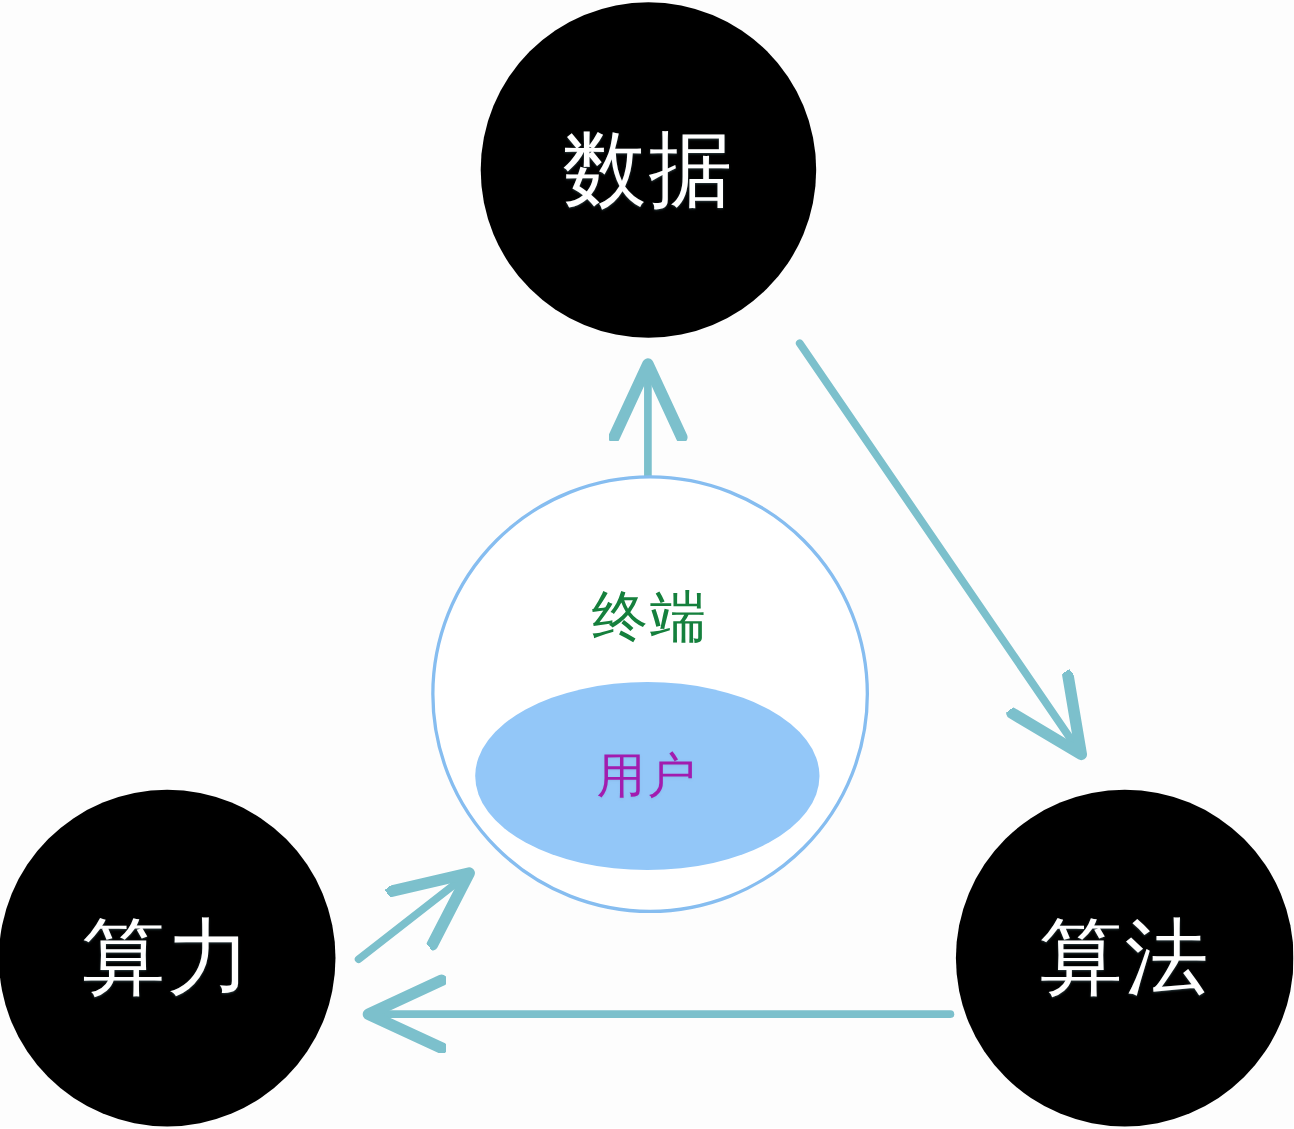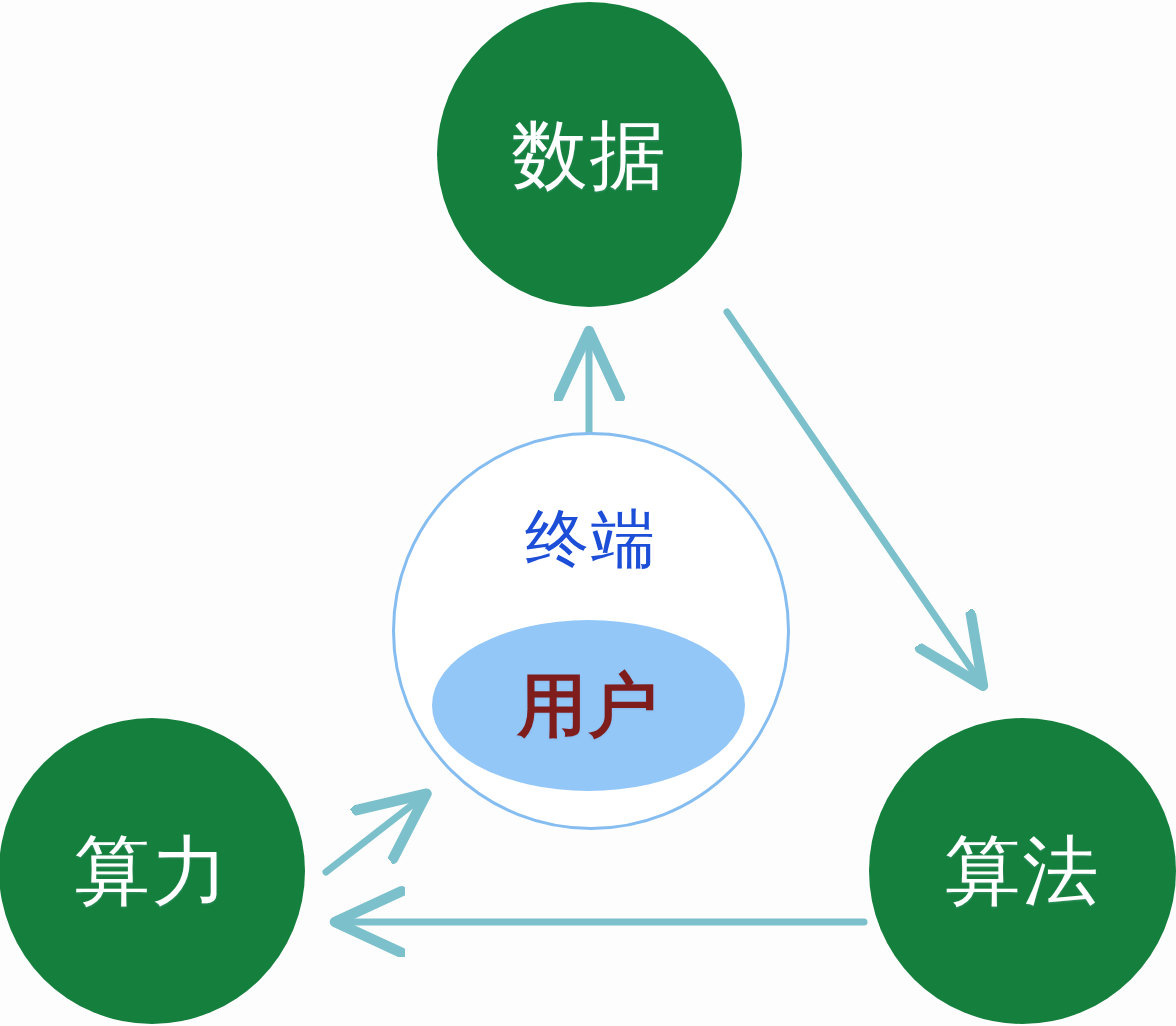--- a/index.html
+++ b/index.html
@@ -26,21 +26,21 @@
   }
   .node {
     position: absolute;
     display: flex;
     align-items: center;
     justify-content: center;
     box-sizing: border-box;
   }
   .node-circle {
     border-radius: 50%;
-    background: #15803d;
+    background: #000000;
   }
   .node-label {
     color: #ffffff;
     font-size: 76px;
     font-weight: 400;
     letter-spacing: 2px;
     line-height: 1;
     text-shadow: 0 1px 2px rgba(120,170,180,0.35);
     user-select: none;
   }
@@ -71,44 +71,43 @@
     top: 432px;
     width: 398px;
     height: 398px;
     border-radius: 50%;
     background: #ffffff;
     border: 3px solid #86bdf0;
     flex-direction: column;
     justify-content: flex-start;
   }
   #terminal-label {
-    color: #1d4ed8;
-    font-size: 64px;
+    color: #15803d;
+    font-size: 51px;
     line-height: 1;
-    margin-top: 72px;
+    margin-top: 100px;
     letter-spacing: 2px;
     user-select: none;
   }
   
   #node-user {
     left: 432px;
     top: 620px;
     width: 313px;
     height: 171px;
     border-radius: 50%;
     background: #93c7f8;
   }
   #user-label {
-    color: #7f1d1d;
-    font-size: 69px;
+    color: #a21caf;
+    font-size: 44px;
     line-height: 1;
     letter-spacing: 2px;
     text-shadow: 0 1px 2px rgba(120,160,210,0.35);
     user-select: none;
-    font-weight: bold;
   }
 </style>
 </head>
 <body>
 
 <div id="canvas">
 
   <svg class="svg-layer" viewBox="0 0 1176 1026" xmlns="http://www.w3.org/2000/svg">
     <defs>
       <marker id="ah" markerWidth="12" markerHeight="12" refX="9" refY="5" orient="auto" markerUnits="strokeWidth">

